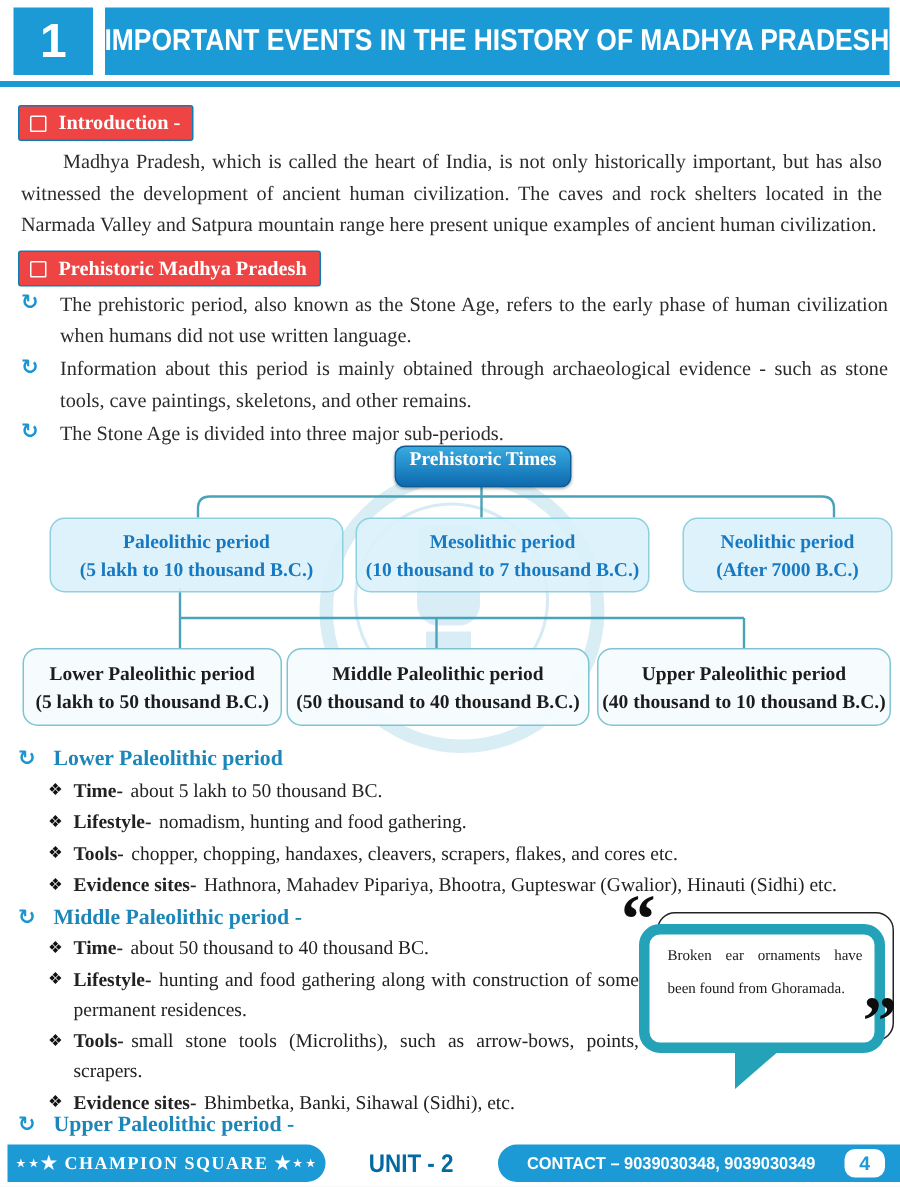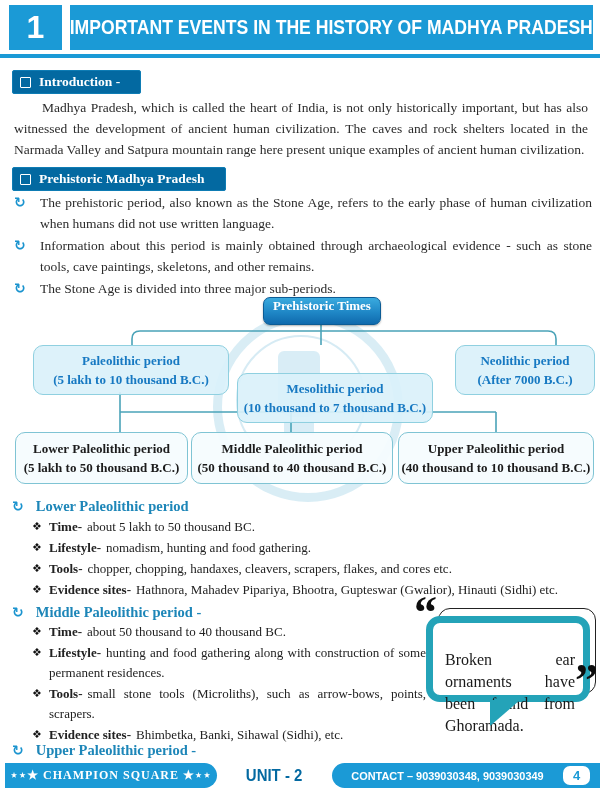--- a/index.html
+++ b/index.html
@@ -10,22 +10,22 @@
   .chapter-box{position:absolute;left:9px;top:5px;width:53px;height:45px;background:#1b9ad6;
     display:flex;align-items:center;justify-content:center;color:#fff;
     font-family:"Liberation Sans",sans-serif;font-weight:bold;font-size:32px;}
   .title-bar{position:absolute;left:70px;top:5px;right:7px;height:45px;background:#1b9ad6;
     display:flex;align-items:center;justify-content:center;}
   .title-bar span{color:#fff;font-family:"Liberation Sans",sans-serif;font-weight:bold;
     font-size:20px;letter-spacing:0px;transform:scaleX(0.88);white-space:nowrap;}
   .header-strip{position:absolute;left:0;top:54px;width:600px;height:4px;background:#1b9ad6;}
 
   
-  .label-box{position:absolute;background:#0369a1;border:1px solid #0e7cb4;border-radius:2px;
-    display:inline-flex;align-items:center;padding:3px 20px 3px 7px;color:#fff;
+  .label-box{position:absolute;background:#ef4444;border:1px solid #0e7cb4;border-radius:2px;
+    display:inline-flex;align-items:center;padding:3px 8px 3px 7px;color:#fff;
     font-weight:bold;font-size:13.5px;}
   .checkbox{display:inline-block;width:9px;height:9px;border:1.6px solid #fff;border-radius:1px;
     margin-right:8px;background:transparent;}
 
   
   .para{position:absolute;left:14px;right:12px;font-size:13.5px;line-height:21px;color:#2b2b2b;
     text-align:justify;text-indent:28px;}
   .bullets{position:absolute;left:12px;right:8px;list-style:none;margin:0;padding:0;}
   .bullets li{position:relative;padding-left:28px;font-size:13.5px;line-height:21px;
     color:#2b2b2b;text-align:justify;margin-bottom:1px;}
@@ -63,22 +63,22 @@
   .fbox.l2{background:rgba(245,252,254,0.95);border:1.5px solid #7fc4d4;color:#1c1c1c;font-size:13px;}
 
   
   .callout{position:absolute;left:418px;top:606px;width:182px;height:120px;}
   .co-outline{position:absolute;left:20px;top:2px;width:156px;height:84px;border:1.5px solid #222;
     border-radius:12px;background:transparent;}
   .co-bubble{position:absolute;left:8px;top:10px;width:150px;height:72px;background:#fff;
     border:7px solid #24a3b8;border-radius:14px;}
   .co-tail{position:absolute;left:72px;top:94px;width:0;height:0;
     border-top:26px solid #24a3b8;border-right:30px solid transparent;}
-  .co-text{position:absolute;left:12px;top:4px;right:8px;font-size:16px;line-height:22px;
-    color:#1a1a1a;text-align:justify;margin-top:22px;}
+  .co-text{position:absolute;left:12px;top:4px;right:8px;font-size:10px;line-height:22px;
+    color:#1a1a1a;text-align:justify;}
   .quote{position:absolute;font-family:"Liberation Serif",serif;font-weight:bold;color:#0d0d0d;
     font-size:46px;line-height:30px;}
   .q-open{left:-4px;top:-8px;}
   .q-close{right:2px;top:60px;}
 
   
   .footer{position:absolute;left:0;top:761px;width:600px;height:30px;
     font-family:"Liberation Sans",sans-serif;padding-left:19px;}
   .f-left{position:absolute;left:5px;top:2px;width:212px;height:25px;background:#1b9ad6;
     border-radius:0 14px 14px 0;display:flex;align-items:center;justify-content:center;}
@@ -151,21 +151,21 @@
   </svg>
 
   <div class="root-box">
     <span>Prehistoric Times</span>
   </div>
 
   <div class="fbox l1" style="left:33px;top:345px;width:194px;height:48px;">
     <span>Paleolithic period</span>
     <span>(5 lakh to 10 thousand B.C.)</span>
   </div>
-  <div class="fbox l1" style="left:237px;top:345px;width:194px;height:48px;margin-top:28px;">
+  <div class="fbox l1" style="left:237px;top:345px;width:194px;height:48px;">
     <span>Mesolithic period</span>
     <span>(10 thousand to 7 thousand B.C.)</span>
   </div>
   <div class="fbox l1" style="left:455px;top:345px;width:138px;height:48px;">
     <span>Neolithic period</span>
     <span>(After 7000 B.C.)</span>
   </div>
 
   <div class="fbox l2" style="left:15px;top:432px;width:171px;height:50px;">
     <span>Lower Paleolithic period</span>

